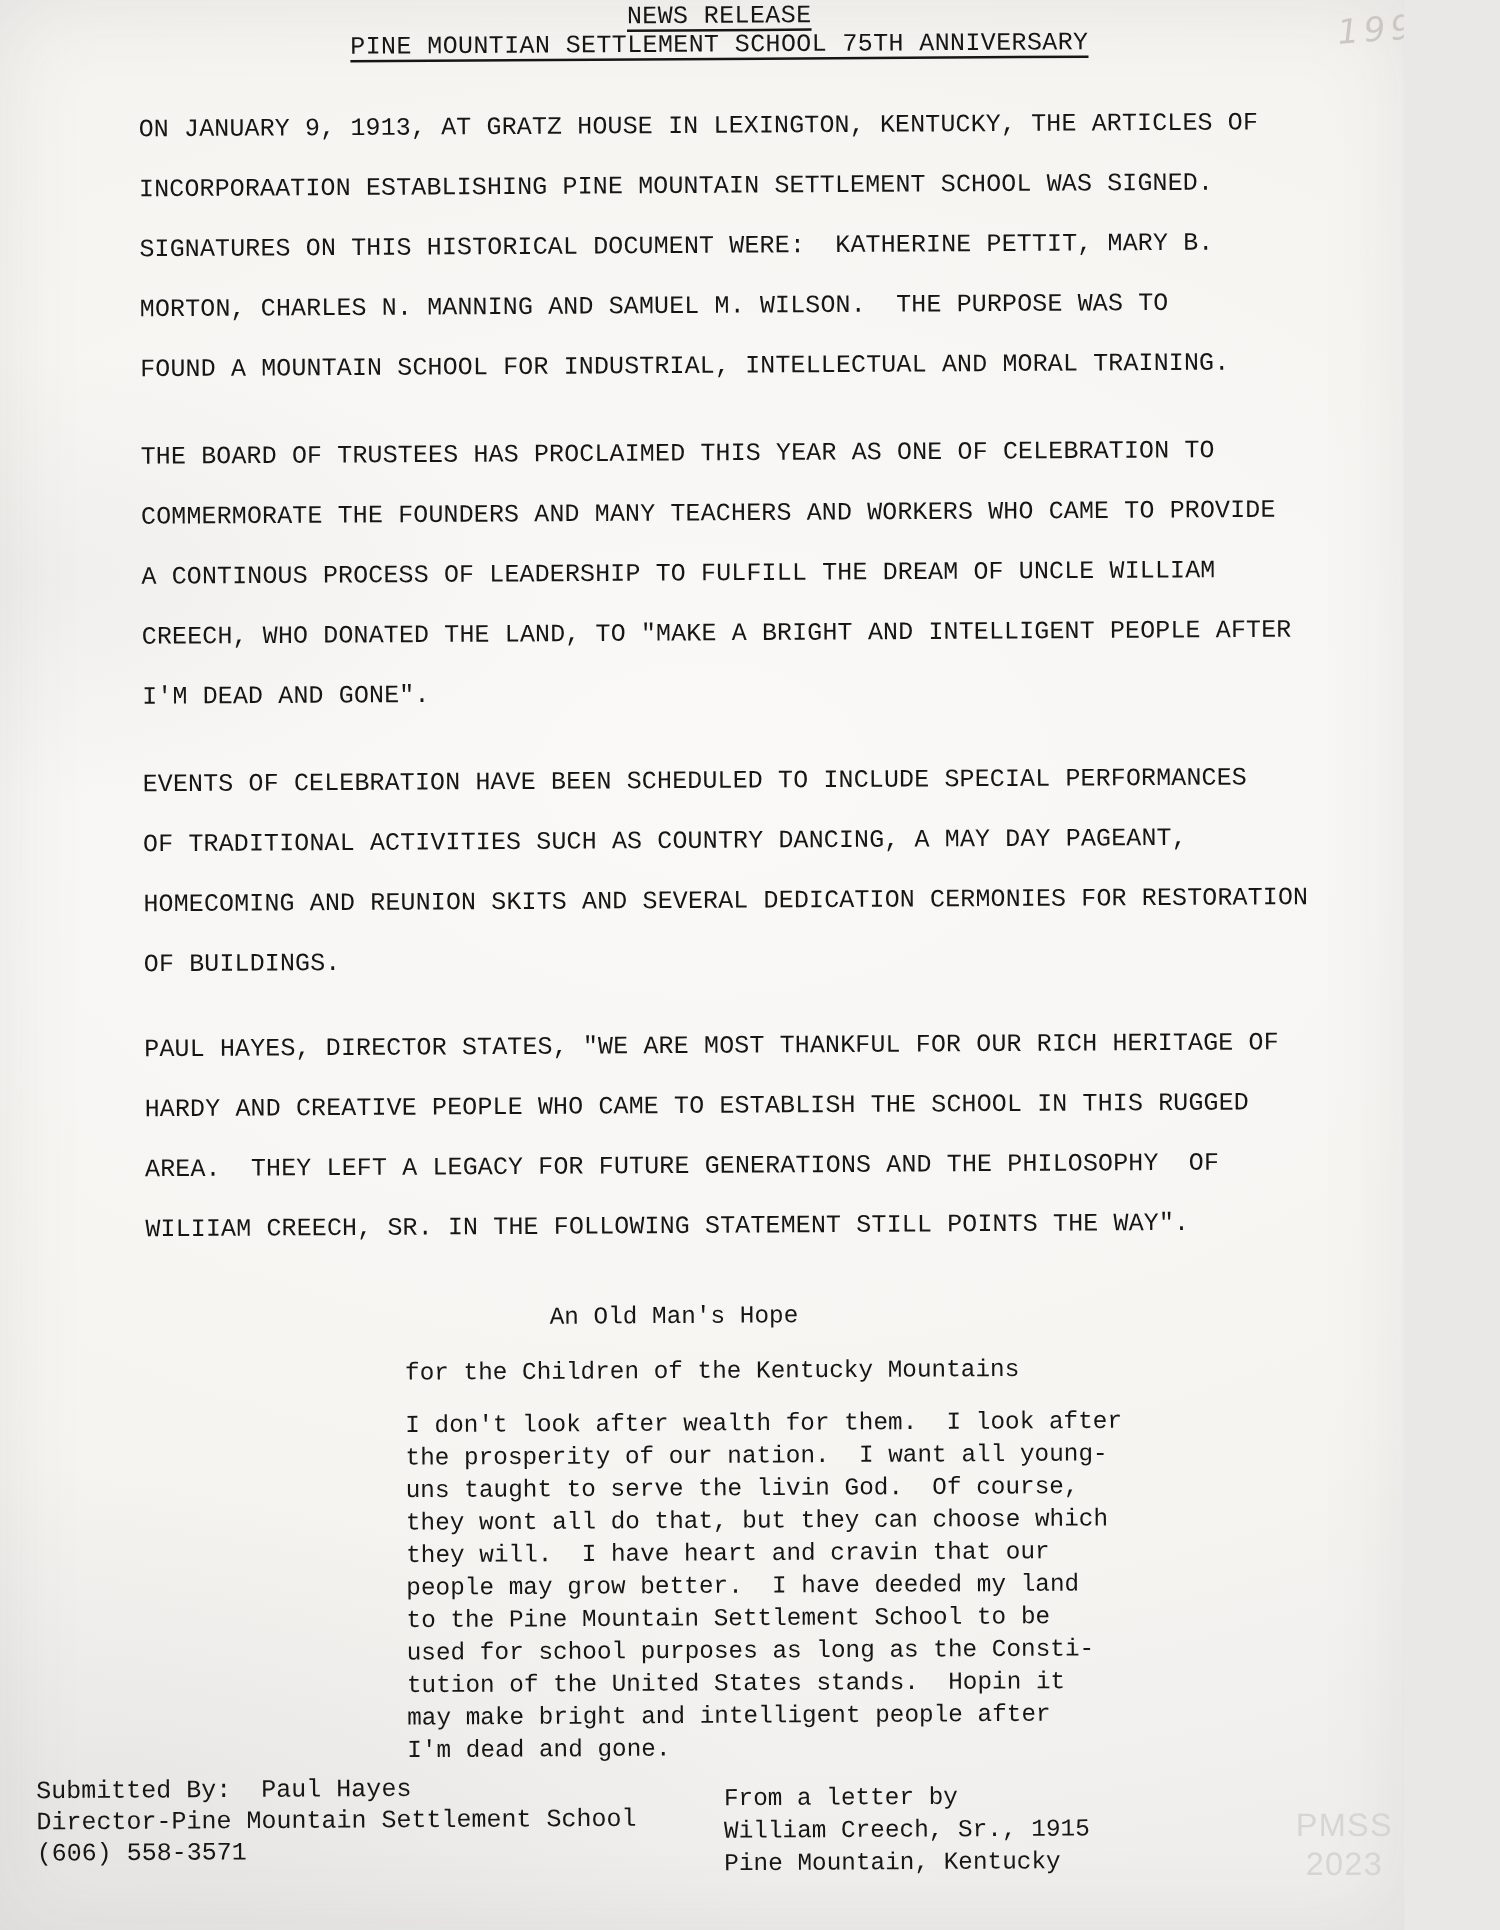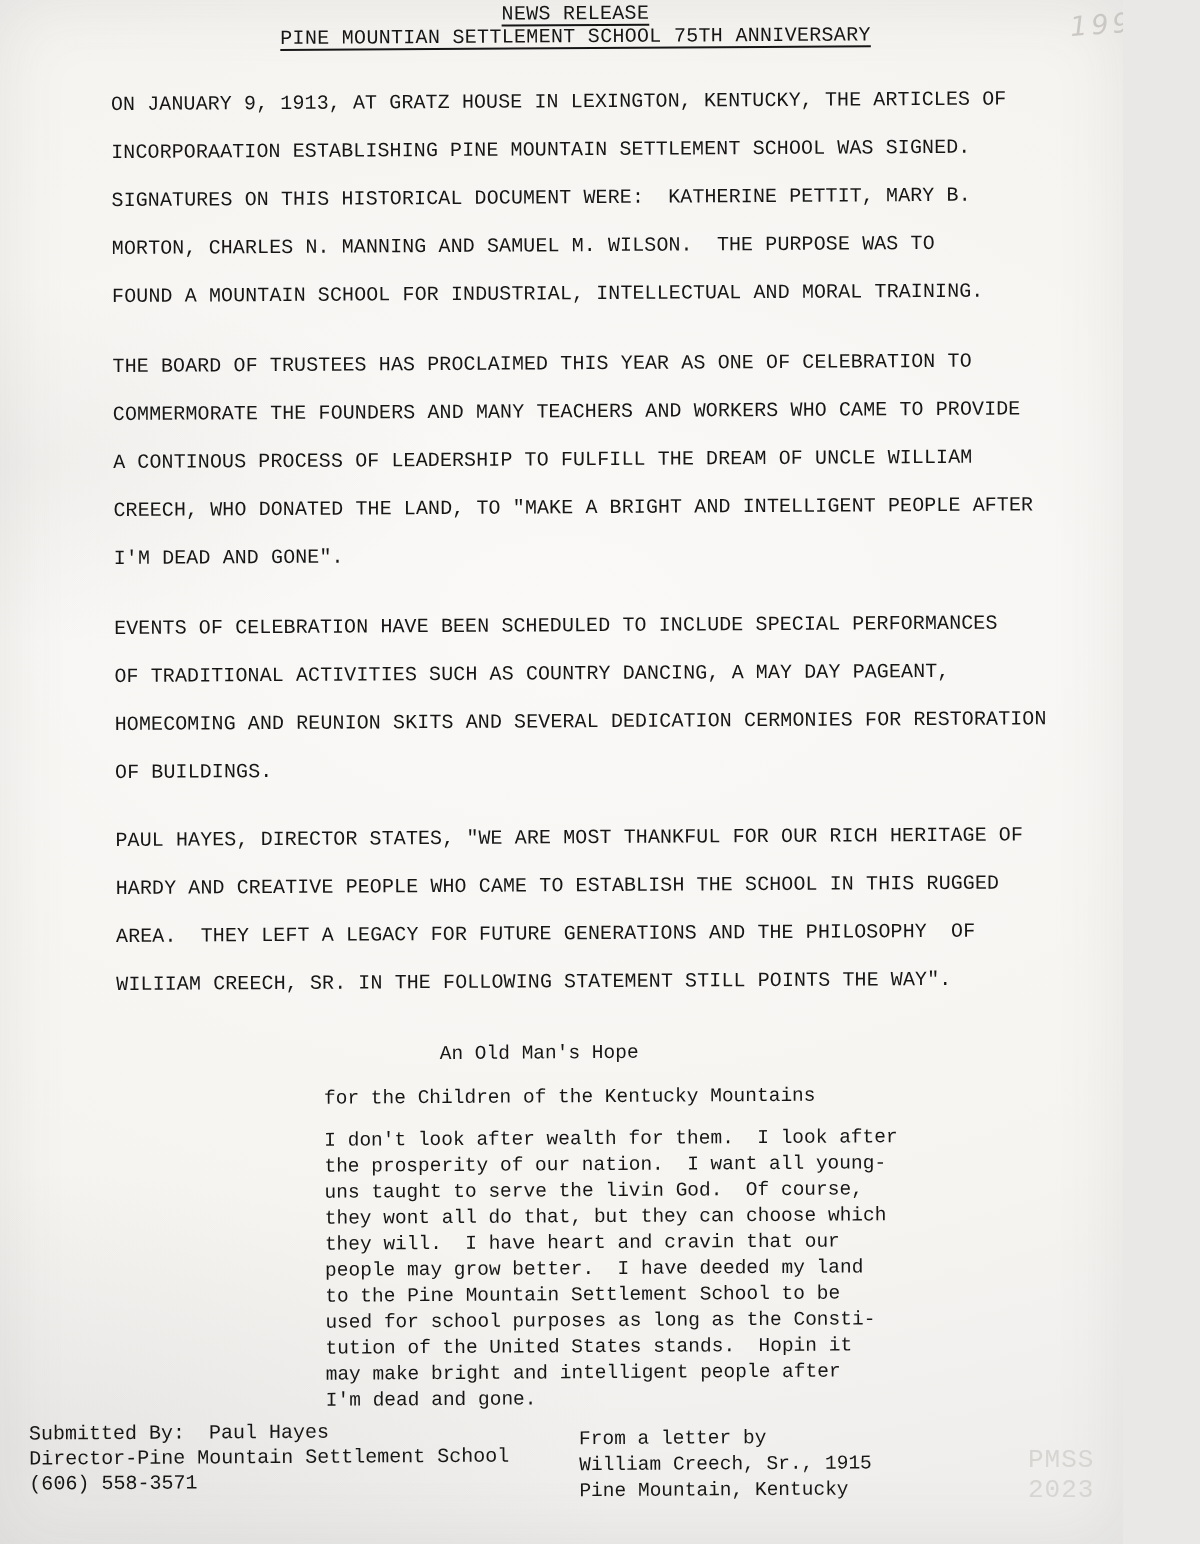--- a/index.html
+++ b/index.html
@@ -64,23 +64,24 @@
     transform: rotate(-4deg);
   }
   .checkmark {
     position: absolute; left: 1156px; top: 0px;
     font-family: "DejaVu Sans", sans-serif;
     font-size: 30px; color: #bdbab6;
     transform: rotate(6deg);
   }
   .watermark {
     position: absolute; left: 1028px; top: 1445px;
-    font-family: Liberation Mono, monospace;
+    font-family: Liberation Sans, sans-serif;
     font-size: 26px; letter-spacing: 1px;
     color: #d7d5d2;
+    text-align: center;
   }
 </style>
 </head>
 <body>
 
 <div class="page">
   <div class="rot">
 
     <div class="header">
       <div class="h-line">NEWS RELEASE</div>

